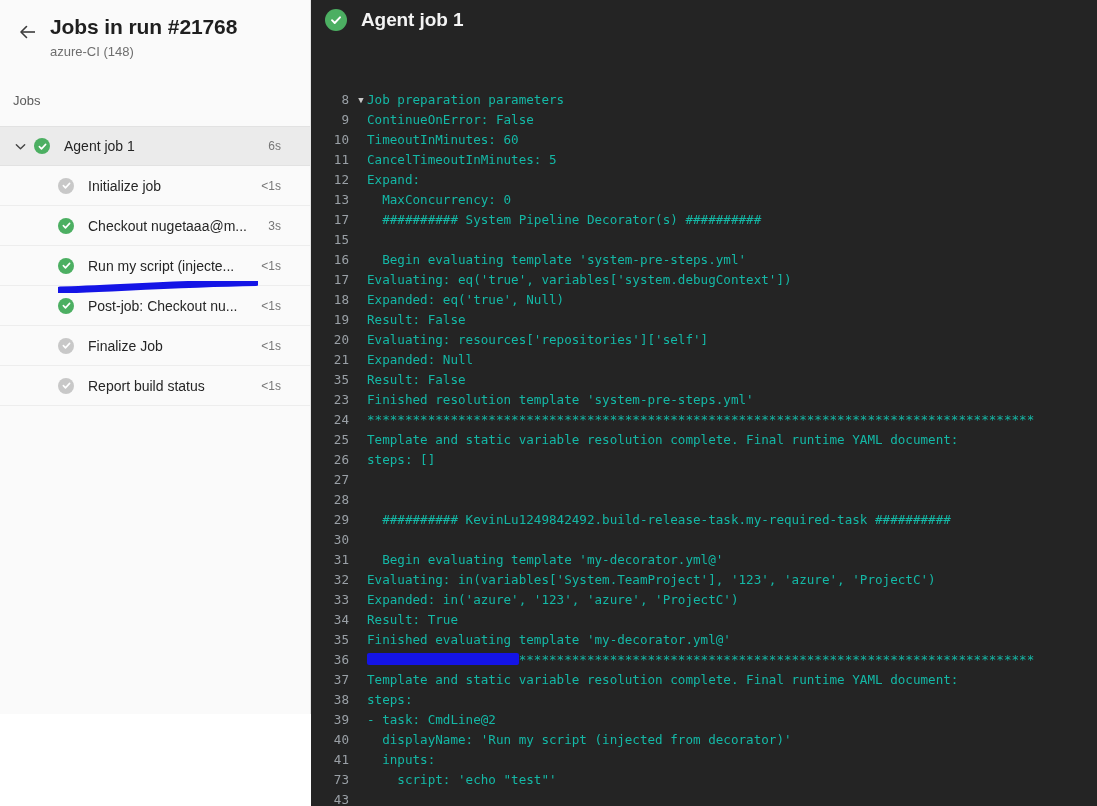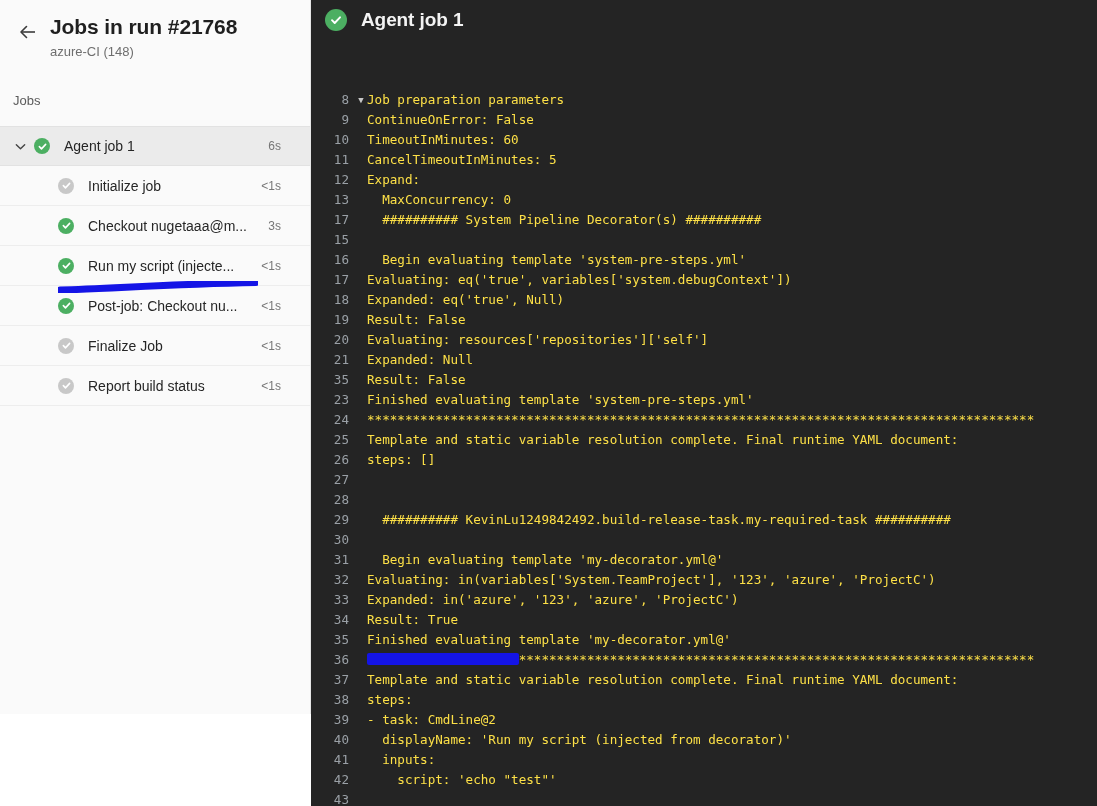--- a/index.html
+++ b/index.html
@@ -126,21 +126,21 @@
     color: #9aa0a6;
     padding-right: 6px;
     user-select: none;
   }
   .fold {
     width: 12px; flex: 0 0 12px;
     color: #c8c8c8; text-align: center;
     font-size: 9px; line-height: 20px;
   }
   .txt {
-    color: #fde047;
+    color: #14b8a6;
     white-space: pre;
     flex: 1 1 auto;
     position: relative;
   }
   
   .redact {
     position: absolute;
     background: #1414e6;
     border-radius: 2px;
   }
@@ -342,21 +342,21 @@
           <span class="txt">Expanded: Null</span>
         </div>
         <div class="log-line">
           <span class="ln">35</span>
           <span class="fold"></span>
           <span class="txt">Result: False</span>
         </div>
         <div class="log-line">
           <span class="ln">23</span>
           <span class="fold"></span>
-          <span class="txt">Finished evaluating template 'system-pre-steps.yml'</span>
+          <span class="txt">Finished resolution template 'system-pre-steps.yml'</span>
         </div>
         <div class="log-line">
           <span class="ln">24</span>
           <span class="fold"></span>
           <span class="txt">****************************************************************************************</span>
         </div>
         <div class="log-line">
           <span class="ln">25</span>
           <span class="fold"></span>
           <span class="txt">Template and static variable resolution complete. Final runtime YAML document:</span>
@@ -435,21 +435,21 @@
           <span class="ln">40</span>
           <span class="fold"></span>
           <span class="txt">  displayName: 'Run my script (injected from decorator)'</span>
         </div>
         <div class="log-line">
           <span class="ln">41</span>
           <span class="fold"></span>
           <span class="txt">  inputs:</span>
         </div>
         <div class="log-line">
-          <span class="ln">42</span>
+          <span class="ln">73</span>
           <span class="fold"></span>
           <span class="txt">    script: 'echo "test"'</span>
         </div>
         <div class="log-line">
           <span class="ln">43</span>
           <span class="fold"></span>
           <span class="txt"></span>
         </div>
       </div>
   </div>

